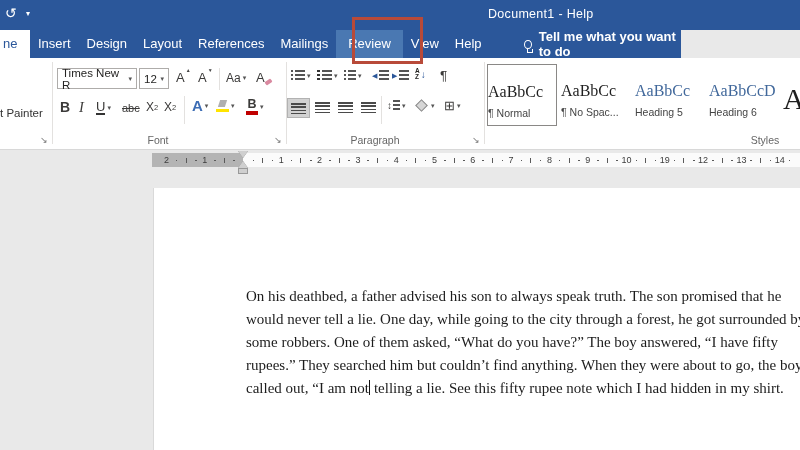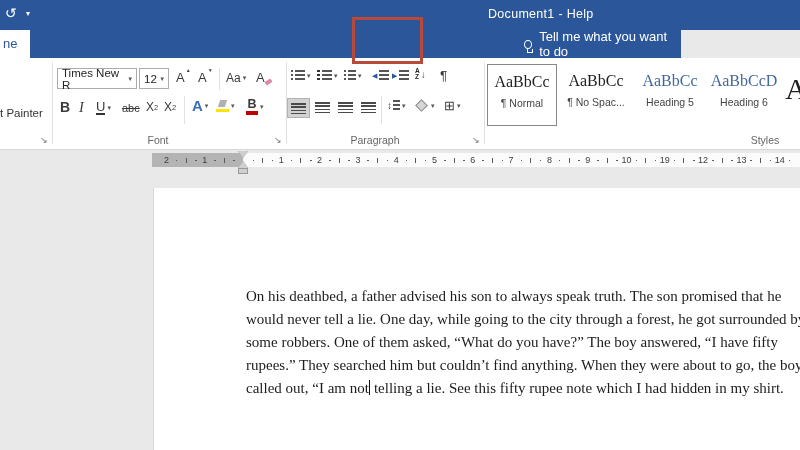--- a/index.html
+++ b/index.html
@@ -12,21 +12,21 @@
   .qat-undo { left:5px; font-size:14px; }
   .qat-caret { left:26px; top:9px; font-size:8px; }
   #title { position:absolute; left:488px; top:7px; color:#fff; font-size:12.5px; letter-spacing:0.3px; }
 
   
   #tabbar { position:absolute; left:0; top:30px; width:681px; height:28px; background:#2b579a; }
   #home-partial { position:absolute; left:0; top:0; width:30px; height:28px; background:#fff; color:#2b579a; font-size:13px; line-height:28px; padding-left:3px; }
   #ribbon-tabs { position:absolute; left:30px; top:0; height:28px; display:flex; }
   .tab { color:#fff; font-size:13px; line-height:28px; padding:0 8px; white-space:nowrap; }
   .tab-hl { background:#4a78b2; padding:0 12px; }
-  #tellme { position:absolute; left:524px; top:0; height:28px; display:flex; align-items:center; color:#fff; font-size:13px; gap:7px; }
+  #tellme { position:absolute; left:524px; top:0; height:28px; display:flex; align-items:center; color:#fff; font-size:13px; gap:7px;font-weight:bold; }
   .bulb { width:9px; height:9px; border:1.4px solid #fff; border-radius:50%; position:relative; display:inline-block; }
   .bulb::after { content:""; position:absolute; left:1.5px; top:8.5px; width:4px; height:3px; border-left:1.2px solid #fff; border-right:1.2px solid #fff; border-bottom:1.2px solid #fff; }
   #annotation-box { position:absolute; left:352px; top:17px; width:71px; height:47px; border:3px solid #b84a39; z-index:50; }
 
   
   #ribbon { position:absolute; left:0; top:58px; width:800px; height:92px; background:#fff; border-bottom:1px solid #d8d8d8; }
   .gsep { position:absolute; top:4px; width:1px; height:82px; background:#e3e1df; }
   .glabel { position:absolute; top:76px; font-size:10.5px; color:#666; text-align:center; }
   .launcher { position:absolute; font-size:9px; color:#777; }
   .btn { position:absolute; display:flex; align-items:center; color:#3b3a39; }
@@ -66,21 +66,21 @@
   .sortic .az { display:flex; flex-direction:column; font-size:6.5px; font-weight:bold; line-height:6px; color:#252423; }
   .sortic .dn { font-size:10px; color:#2b579a; }
   .pilcrow { font-size:13.5px; }
   .activebox { position:absolute; width:23px; height:20px; background:#d2d2d2; border:1px solid #b2b2b2; display:flex; align-items:center; justify-content:center; }
   .spacing-ic { display:flex; align-items:center; gap:1px; font-size:10px; }
   .bucket { width:9px; height:9px; background:#d6d6d6; border:1px solid #8a8a8a; transform:rotate(45deg); }
   .borders-ic { font-size:13px; }
 
   
   #styles-gallery { position:absolute; left:487px; top:6px; display:flex; height:62px; }
-  .style-card { width:70px; margin-right:4px; padding-top:8px; text-align:center; cursor:default; }
+  .style-card { width:70px; margin-right:4px; padding-top:18px; text-align:left; cursor:default; }
   .style-card.sel { border:1px solid #8a8886; background:#fff; }
   .style-prev { font-family:"Liberation Serif",serif; font-size:16px; color:#1f1f1f; white-space:nowrap; overflow:hidden; }
   .style-prev.blue { color:#41689b; }
   .style-label { font-size:10.5px; color:#444; margin-top:6px; white-space:nowrap; overflow:hidden; }
   .style-card.partial { width:26px; overflow:hidden; }
   .style-card.partial .style-prev { font-size:30px; line-height:34px; }
 
   
   #docarea { position:absolute; left:0; top:150px; width:800px; height:300px; background:#e9e9e9; }
   #ruler { position:absolute; left:0; top:3px; width:800px; height:14px; }
@@ -103,20 +103,30 @@
 <div id="stage">
 
   <div id="titlebar">
     <span class="qat qat-undo">↺</span>
     <span class="qat qat-caret">▾</span>
     <span id="title">Document1  -  Help</span>
   </div>
 
   <div id="tabbar">
     <div id="home-partial">ne</div>
+    <div id="ribbon-tabs">
+        <div class="tab">Insert</div>
+        <div class="tab">Design</div>
+        <div class="tab">Layout</div>
+        <div class="tab">References</div>
+        <div class="tab">Mailings</div>
+        <div class="tab tab-hl">Review</div>
+        <div class="tab">View</div>
+        <div class="tab">Help</div>
+      </div>
     <div id="tellme">
       <span class="bulb"></span>
       <span>Tell me what you want to do</span>
     </div>
   </div>
   <div id="annotation-box"></div>
 
   <div id="ribbon">
 
     <div class="btn" style="left:0; top:49px; font-size:11.5px; color:#333;">t Painter</div>

